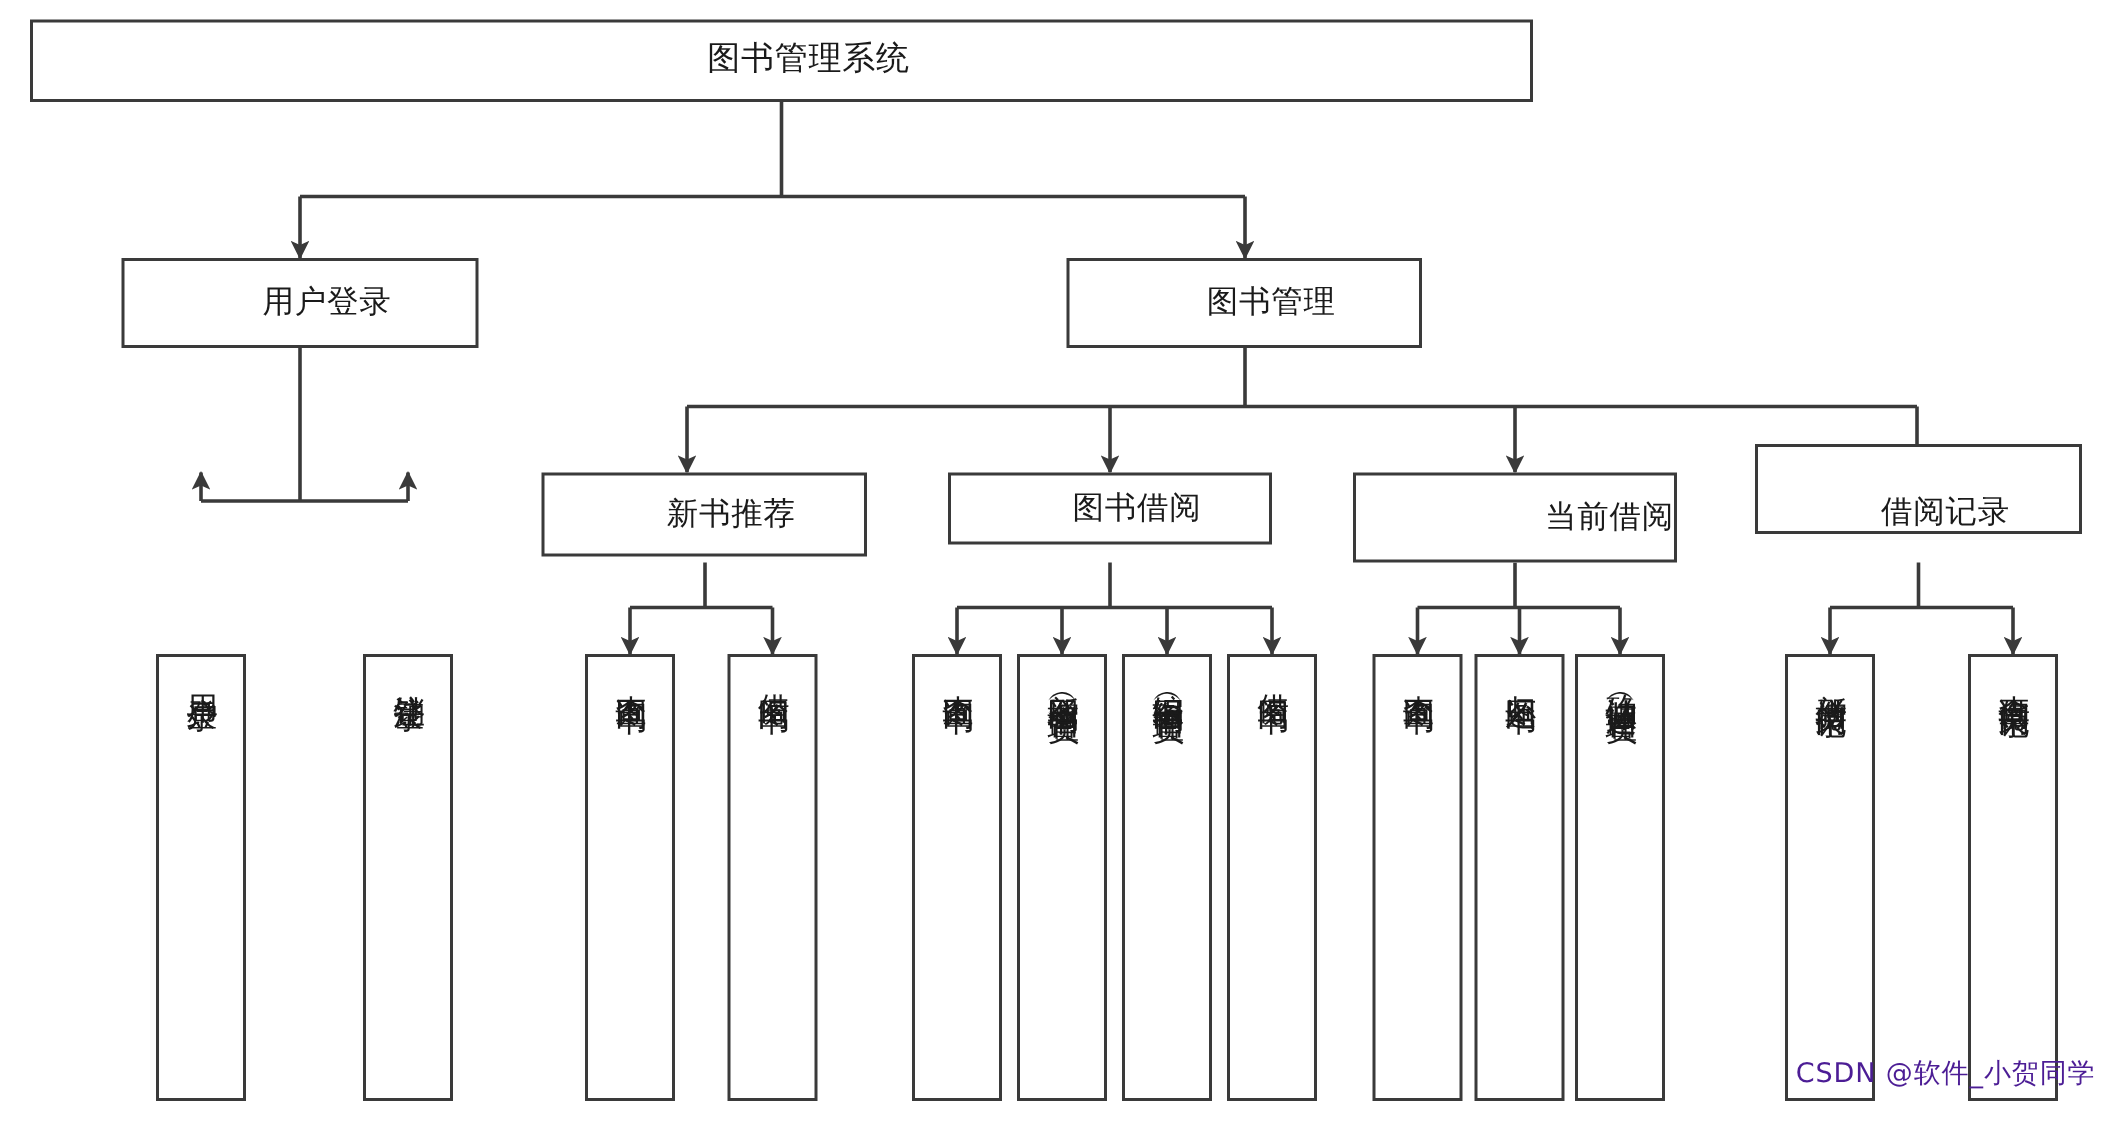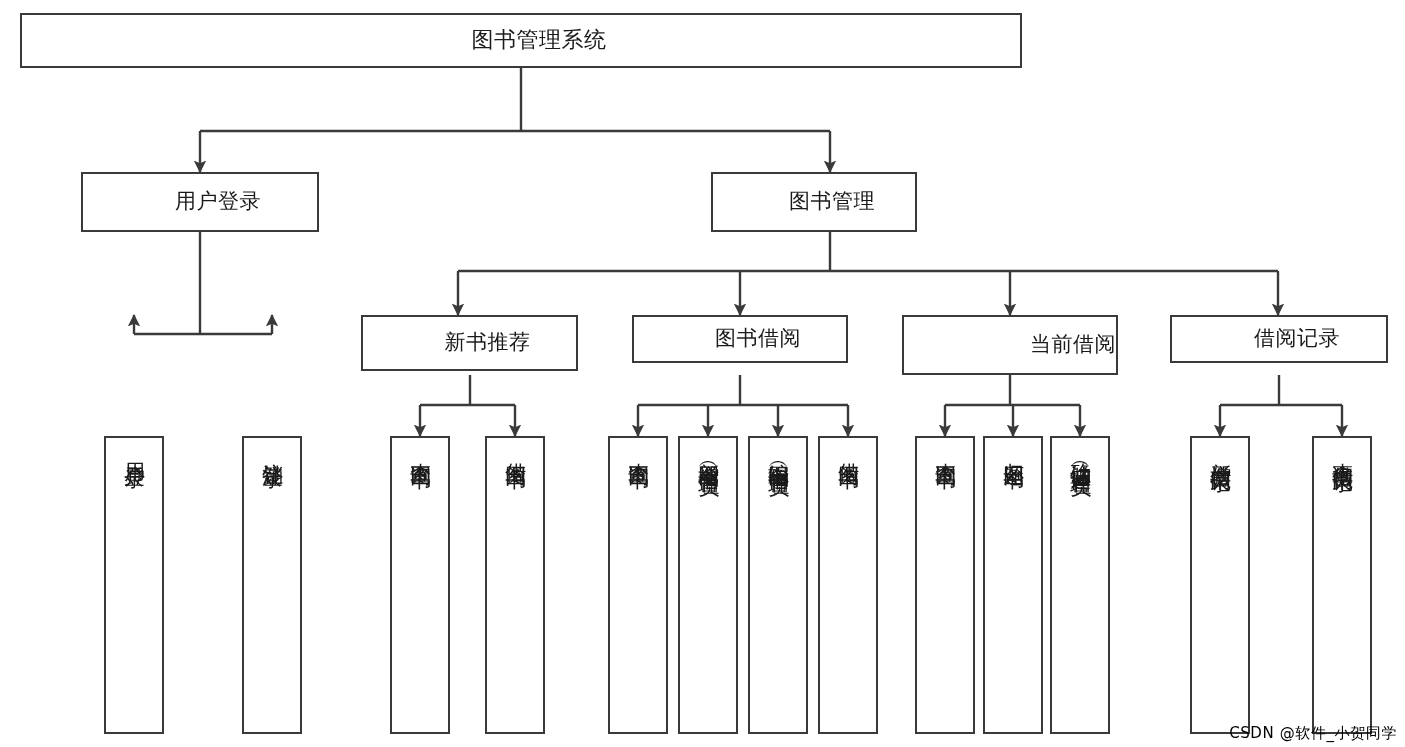--- a/index.html
+++ b/index.html
@@ -61,23 +61,23 @@
     writing-mode: vertical-rl;
     text-orientation: upright;
     font-size: 21px;
     line-height: 1.22;
     letter-spacing: 2px;
     white-space: nowrap;
   }
   .watermark {
     position: absolute;
     right: 8px;
-    bottom: 4px;
-    font-size: 15px;
-    color: #000000;
+    bottom: 20px;
+    font-size: 18px;
+    color: #4c1d95;
     letter-spacing: 0.6px;
     z-index: 3;
     white-space: nowrap;
     font-family: "DejaVu Sans", "Liberation Sans", sans-serif;
   }
 </style>
 </head>
 <body>
 
 <div id="canvas">
@@ -125,33 +125,33 @@
       </g>
   </svg>
 
   <div id="nodes">
       <div class="node h title" style="left: 20px; top: 13px; width: 1002px; height: 55px;">
         <span class="label">图书管理系统</span>
       </div>
       <div class="node h" style="left: 81px; top: 172px; width: 238px; height: 60px;">
         <span class="label">用户登录</span>
       </div>
-      <div class="node h" style="left: 711px; top: 172px; width: 206px; height: 60px; align-items: center;">
+      <div class="node h" style="left: 711px; top: 172px; width: 237px; height: 60px; align-items: center;">
         <span class="label">图书管理</span>
       </div>
       <div class="node h" style="left: 361px; top: 315px; width: 217px; height: 56px;">
         <span class="label">新书推荐</span>
       </div>
       <div class="node h" style="left: 632px; top: 315px; width: 216px; height: 48px;">
         <span class="label">图书借阅</span>
       </div>
       <div class="node h" style="left: 902px; top: 315px; width: 216px; height: 60px; justify-content: flex-end;">
         <span class="label">当前借阅</span>
       </div>
-      <div class="node h" style="left: 1170px; top: 315px; width: 218px; height: 48px;">
+      <div class="node h" style="left: 1170px; top: 296px; width: 218px; height: 60px; align-items: flex-end;">
         <span class="label">借阅记录</span>
       </div>
       <div class="node v" style="left: 104px; top: 436px; width: 60px; height: 298px;">
         <span class="label">用户登录</span>
       </div>
       <div class="node v" style="left: 242px; top: 436px; width: 60px; height: 298px;">
         <span class="label">注销登录</span>
       </div>
       <div class="node v" style="left: 390px; top: 436px; width: 60px; height: 298px;">
         <span class="label">查询图书</span>

